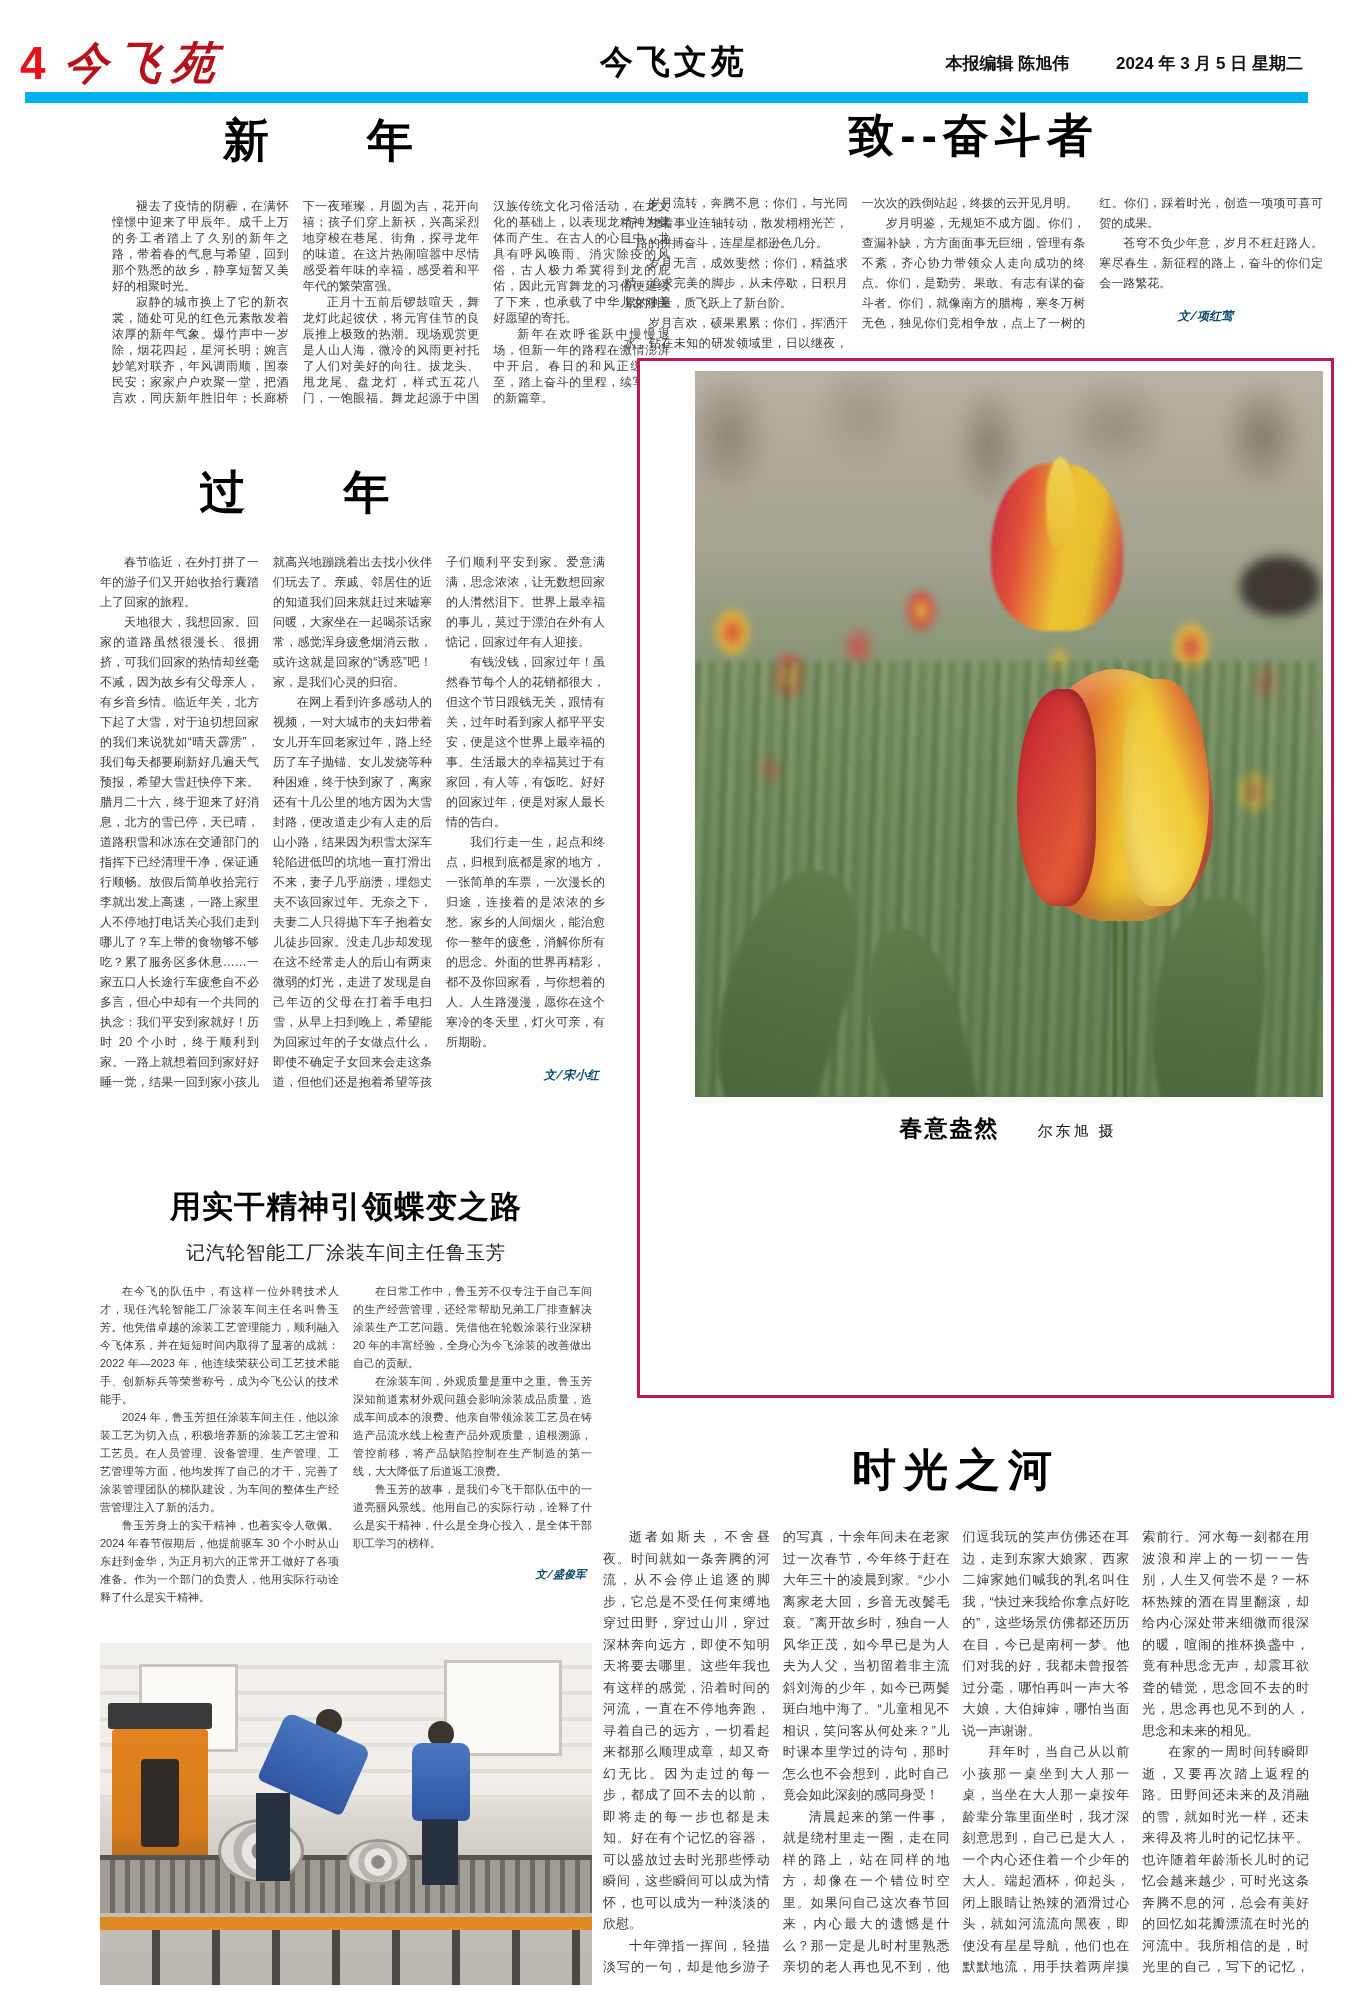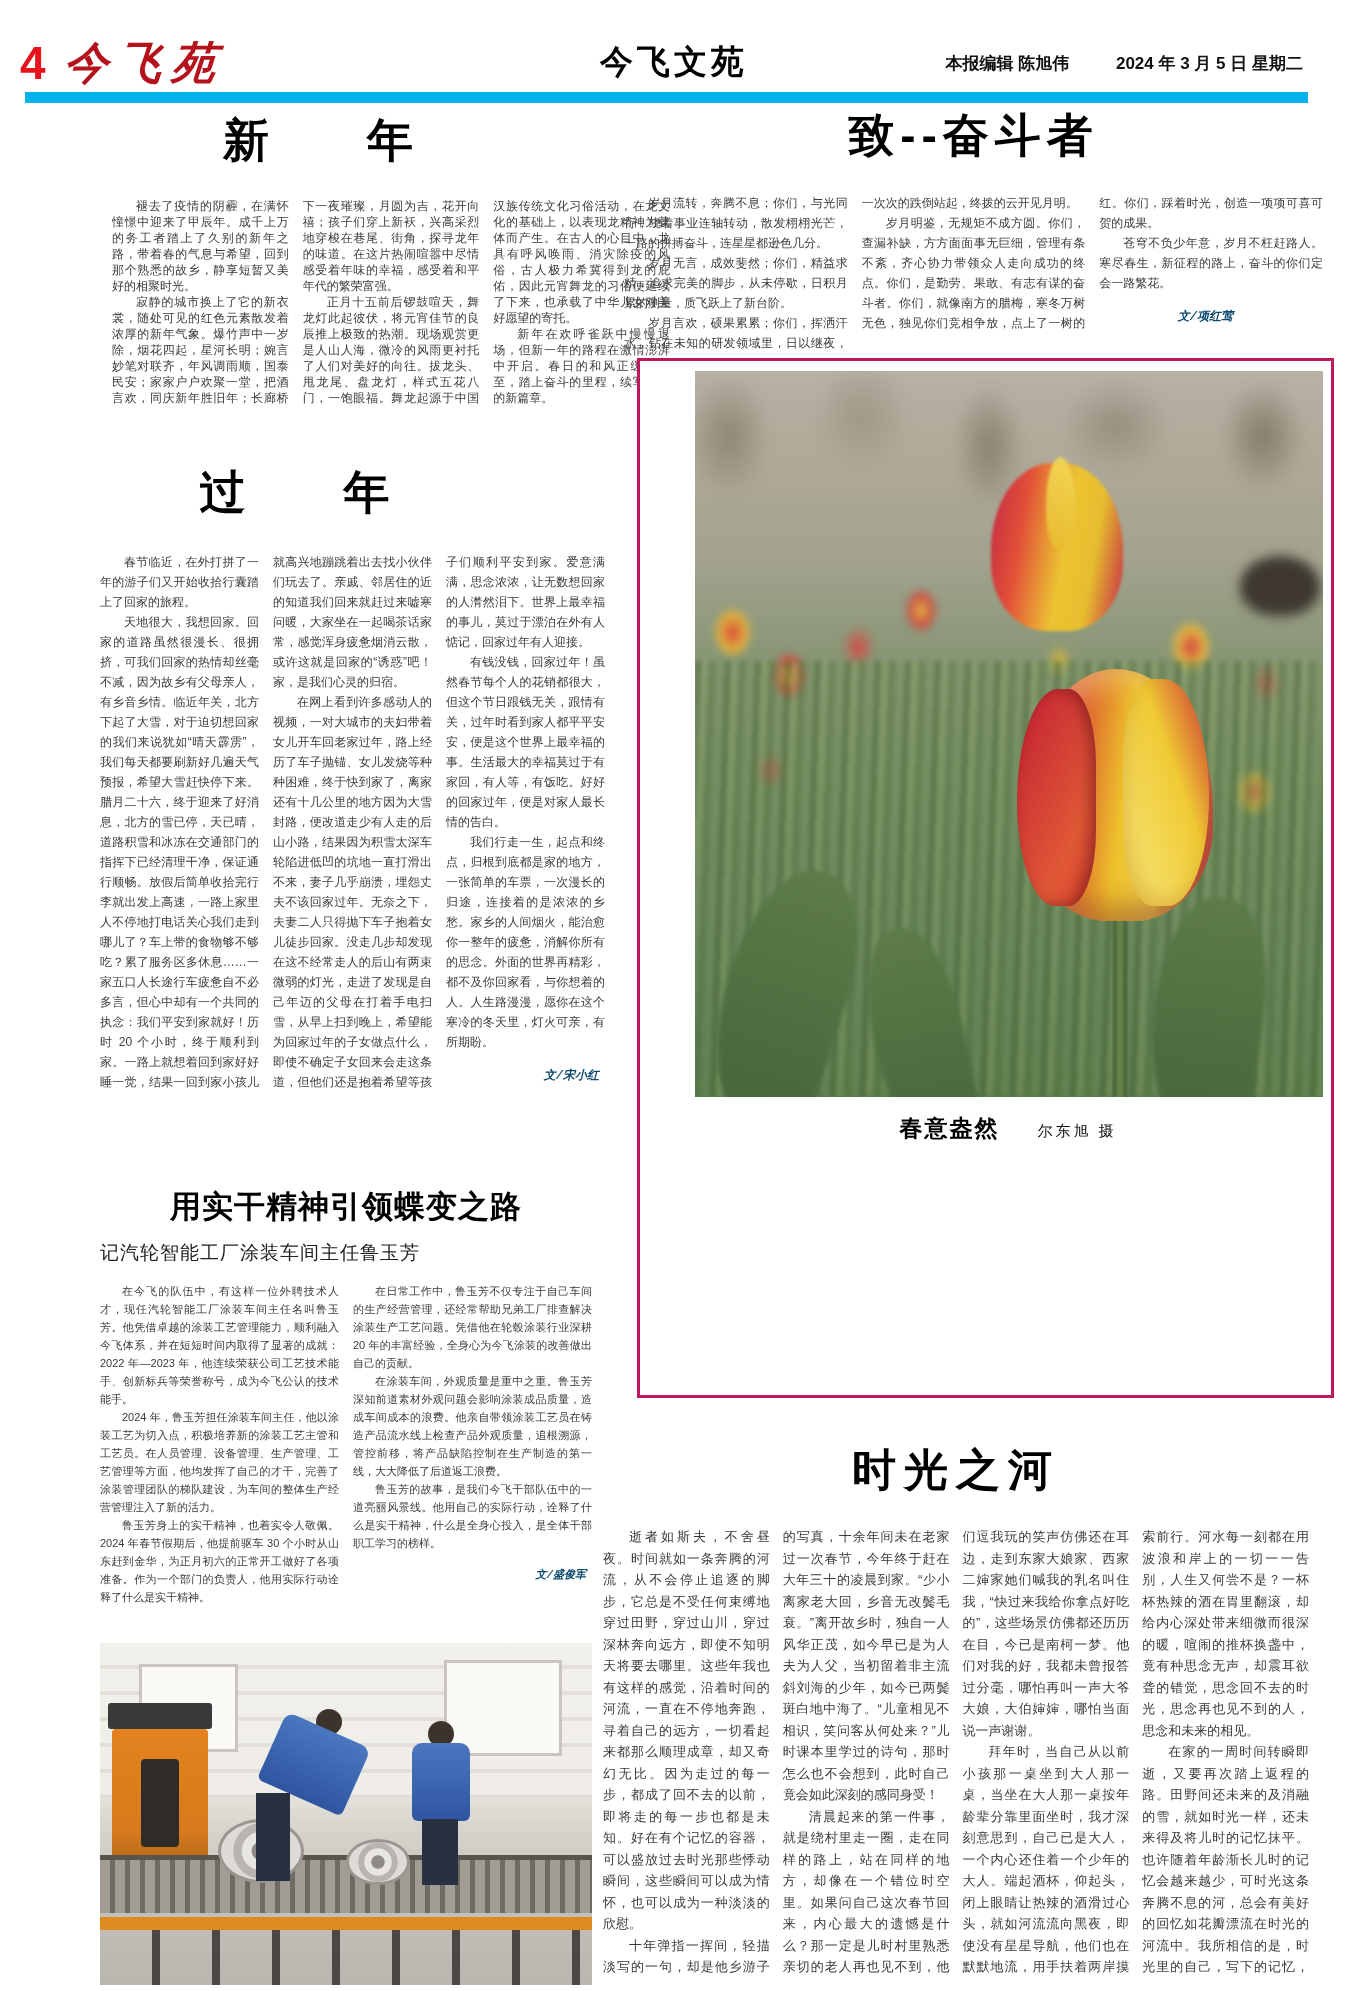--- a/index.html
+++ b/index.html
@@ -40,21 +40,21 @@
     font-size:12px; line-height:20px; }
   #zhi .byline { padding-right:90px; }
   
   #guonian { left:100px; top:462px; width:505px; }
   #guonian .art-title { font-size:46px; letter-spacing:26px; padding-right:90px; }
   #guonian .art-body { margin-top:28px; height:600px; column-count:3; column-gap:14px;
     font-size:12px; line-height:20px; }
   
   #shigan { left:100px; top:1186px; width:492px; }
   #shigan .art-title { font-size:31px; letter-spacing:1px; }
-  #shigan .art-sub { margin-top:12px; font-size:19px; color:#222; letter-spacing:1px; }
+  #shigan .art-sub { margin-top:12px; text-align:center; font-size:19px; color:#222; letter-spacing:1px; }
   #shigan .art-body { margin-top:16px; height:340px; column-count:2; column-gap:14px;
     font-size:11px; line-height:18px; }
   
   #shiguang { left:603px; top:1441px; width:706px; }
   #shiguang .art-title { font-size:44px; letter-spacing:8px; }
   #shiguang .art-body { margin-top:26px; height:452px; column-count:4; column-gap:13px;
     font-size:13px; line-height:21.5px; }
 
   
   .photo-frame { position:absolute; left:610px; top:358px; width:697px; height:1040px;

